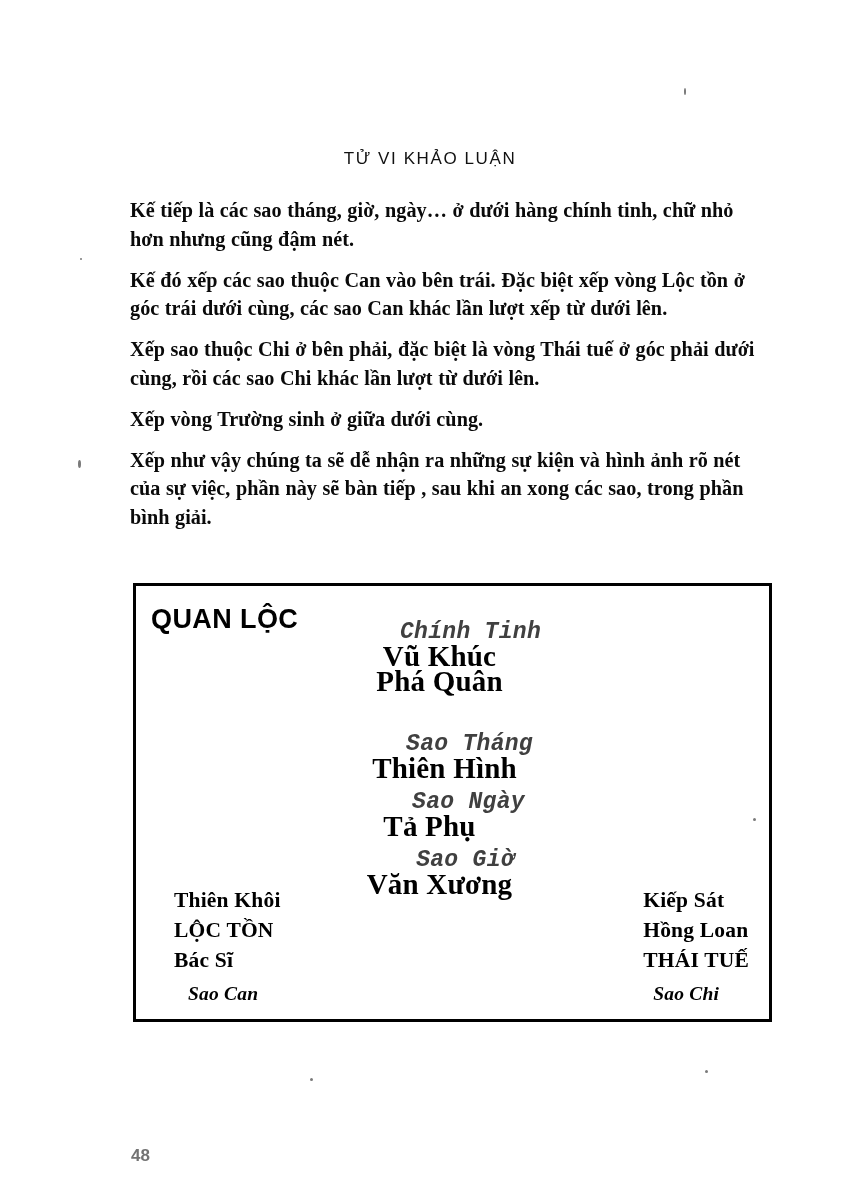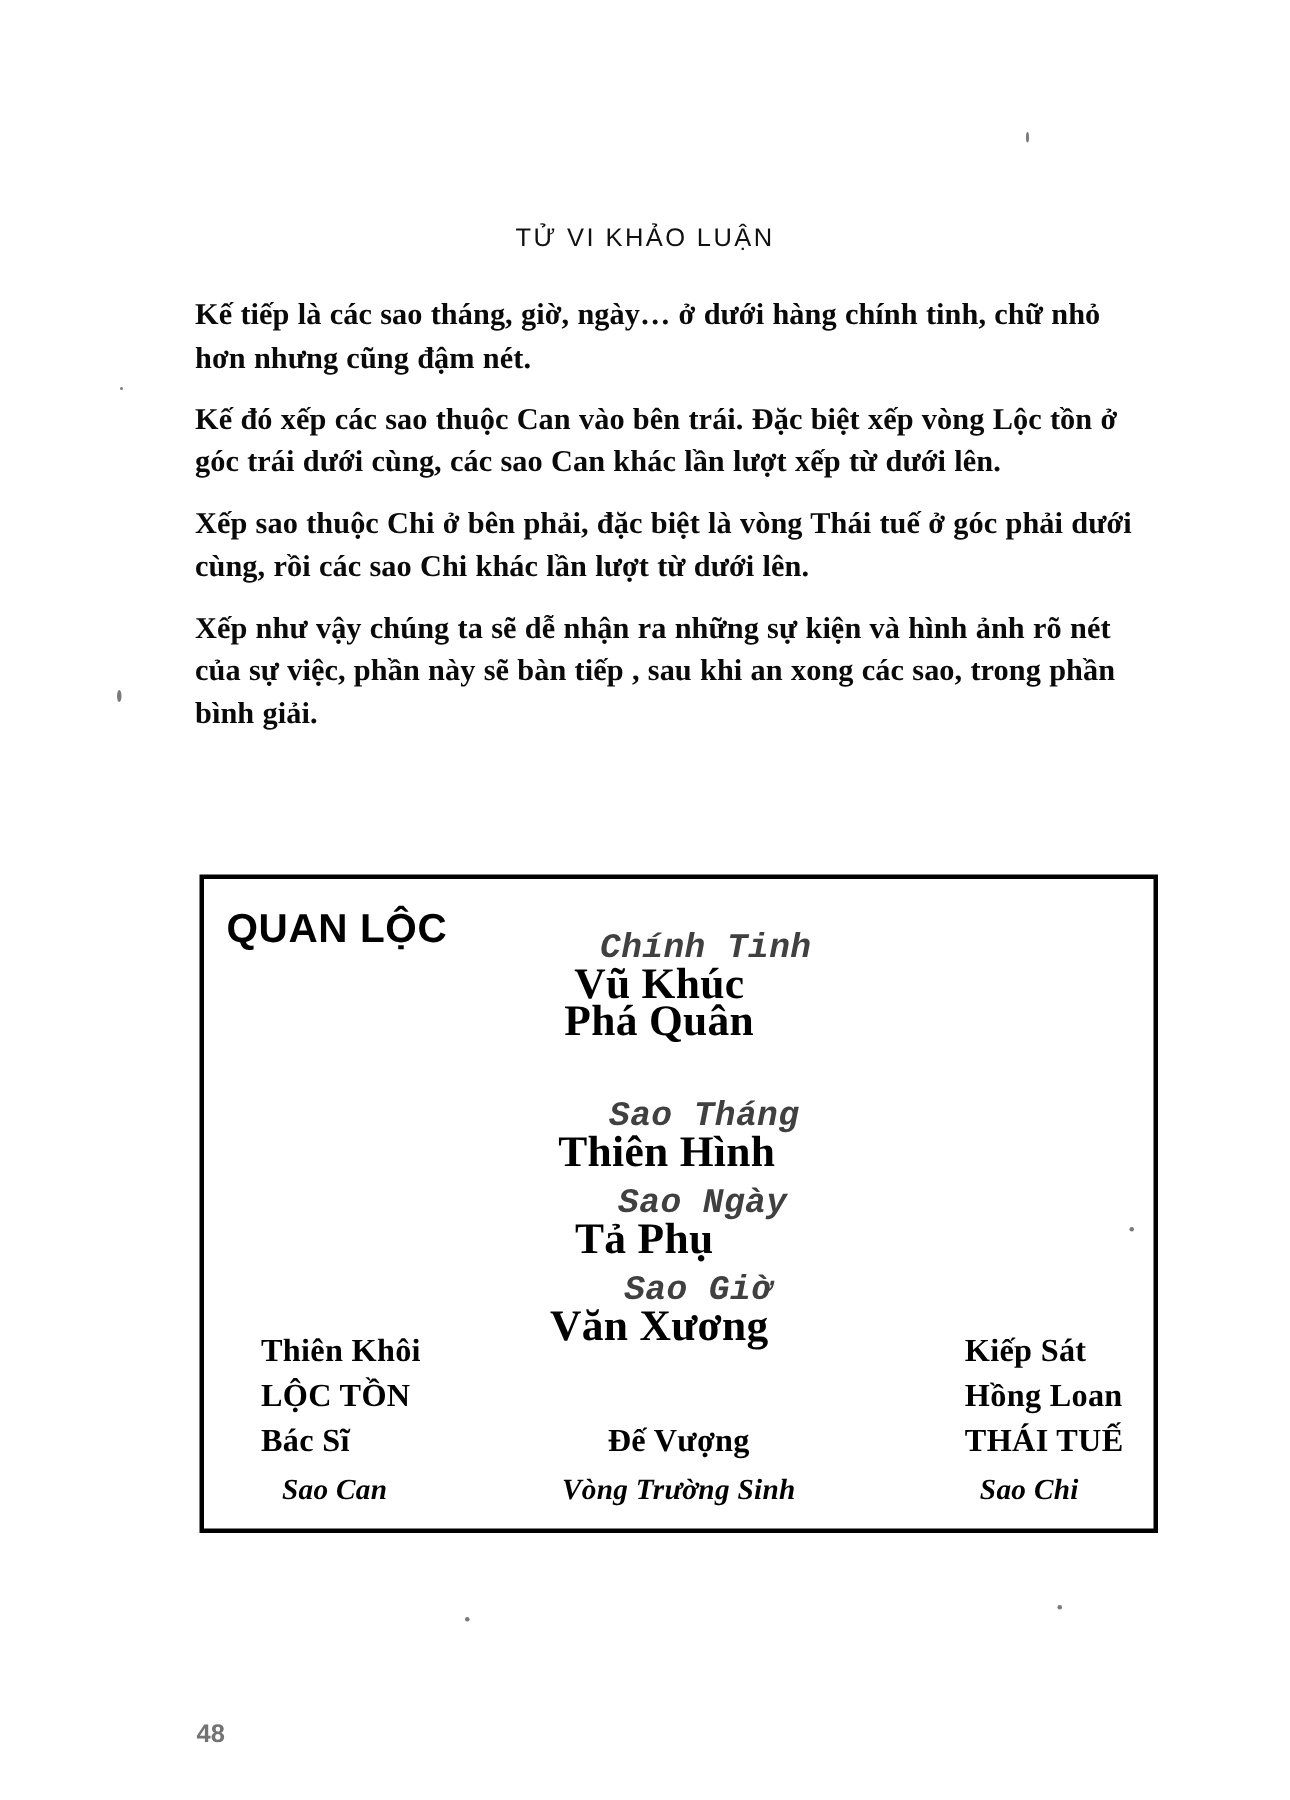--- a/index.html
+++ b/index.html
@@ -183,20 +183,21 @@
 <body>
 
 <div class="page">
 
   <div class="running-head">TỬ VI KHẢO LUẬN</div>
 
   <div class="body-copy">
     <p class="para">Kế tiếp là các sao tháng, giờ, ngày… ở dưới hàng chính tinh, chữ nhỏ hơn nhưng cũng đậm nét.</p>
     <p class="para">Kế đó xếp các sao thuộc Can vào bên trái. Đặc biệt xếp vòng Lộc tồn ở góc trái dưới cùng, các sao Can khác lần lượt xếp từ dưới lên.</p>
     <p class="para">Xếp sao thuộc Chi ở bên phải, đặc biệt là vòng Thái tuế ở góc phải dưới cùng, rồi các sao Chi khác lần lượt từ dưới lên.</p>
+    <p class="para">Xếp vòng Trường sinh ở giữa dưới cùng.</p>
     <p class="para">Xếp như vậy chúng ta sẽ dễ nhận ra những sự kiện và hình ảnh rõ nét của sự việc, phần này sẽ bàn tiếp , sau khi an xong các sao, trong phần bình giải.</p>
   </div>
 
   <div class="chart-box">
     <div class="chart-inner">
 
       <div class="palace-title">QUAN LỘC</div>
 
       <div class="center-stack">
 
@@ -223,24 +224,20 @@
 
       </div>
 
       <div class="col col-left">
         <div class="line">Thiên Khôi</div>
         <div class="line">LỘC TỒN</div>
         <div class="line">Bác Sĩ</div>
         <div class="line cat">Sao Can</div>
       </div>
 
-      <div class="col col-mid">
-        <div class="line">Đế Vượng</div>
-        <div class="line cat">Vòng Trường Sinh</div>
-      </div>
 
       <div class="col col-right">
         <div class="line">Kiếp Sát</div>
         <div class="line">Hồng Loan</div>
         <div class="line">THÁI TUẾ</div>
         <div class="line cat">Sao Chi</div>
       </div>
 
     </div>
   </div>

